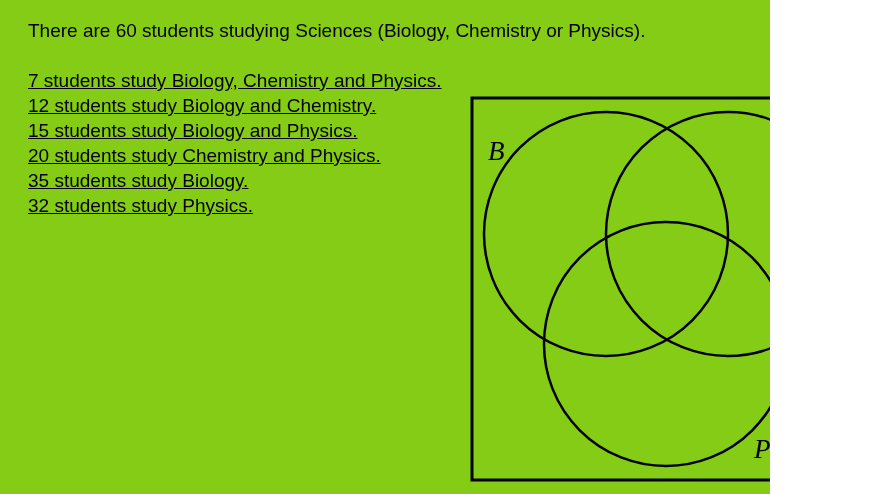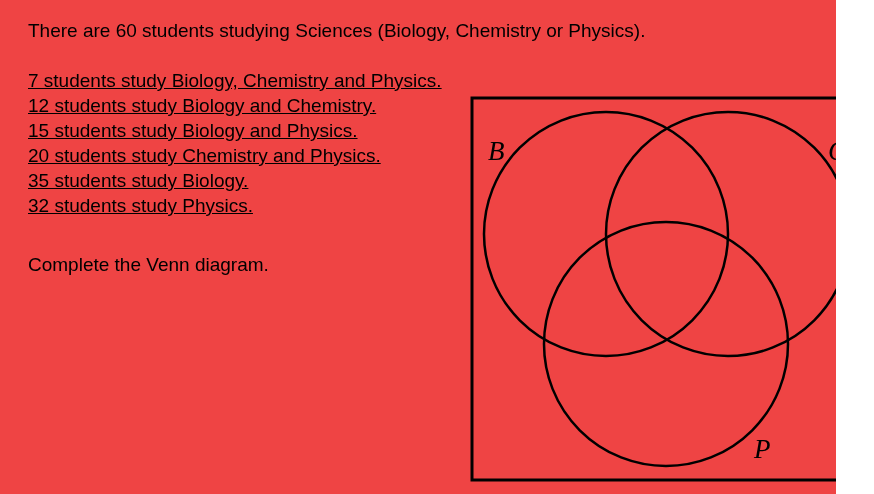--- a/index.html
+++ b/index.html
@@ -2,23 +2,23 @@
 <html><head>
 <meta charset="utf-8">
 <style>
   html, body {
     margin: 0;
     padding: 0;
     background: #ffffff;
   }
   #page {
     position: relative;
-    width: 836px;
+    width: 770px;
     height: 494px;
-    background: #ef4444;
+    background: #84cc16;
     font-family: "Liberation Sans", sans-serif;
     color: #000000;
     overflow: hidden;
   }
   .q-text {
     position: absolute;
     font-size: 19px;
     line-height: 25px;
     white-space: pre;
     color: #000;
@@ -66,21 +66,20 @@
 
   <div class="q-text" id="intro-line">There are 60 students studying Sciences (Biology, Chemistry or Physics).</div>
 
   <div class="q-text" id="facts-block">7 students study Biology, Chemistry and Physics.
 12 students study Biology and Chemistry.
 15 students study Biology and Physics.
 20 students study Chemistry and Physics.
 35 students study Biology.
 32 students study Physics.</div>
 
-  <div class="q-text" id="instruction-line">Complete the Venn diagram.</div>
 
   <div id="venn-wrap">
     <svg id="venn-svg" width="400" height="390" viewBox="0 0 400 390">
 
       <rect x="6" y="4" width="390" height="382" fill="none" stroke="#000000" stroke-width="3"></rect>
 
       <circle cx="140" cy="140" r="122" fill="none" stroke="#000000" stroke-width="2.5"></circle>
 
       <circle cx="262" cy="140" r="122" fill="none" stroke="#000000" stroke-width="2.5"></circle>
 

